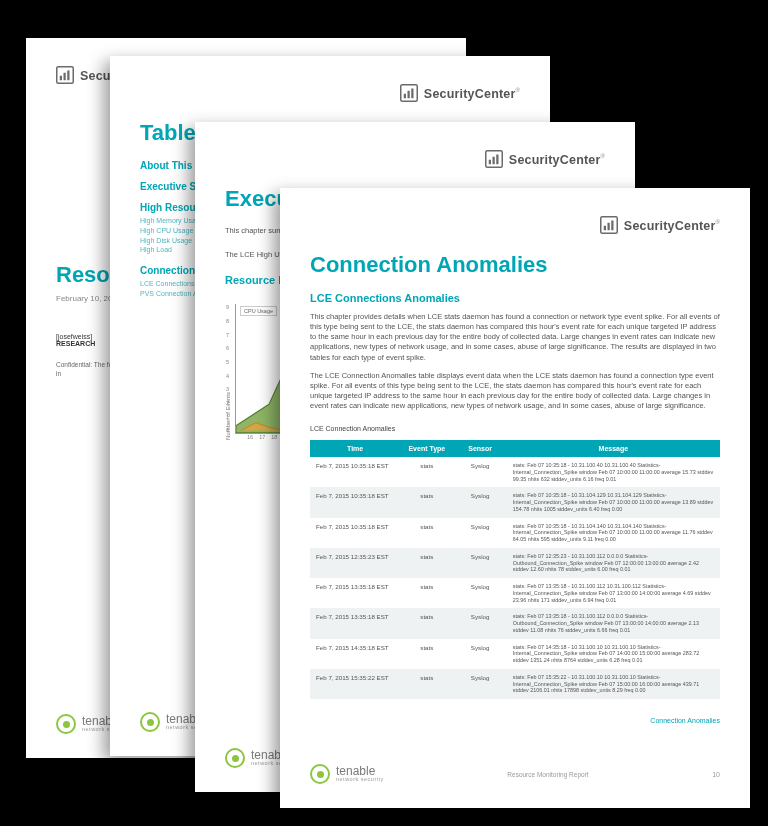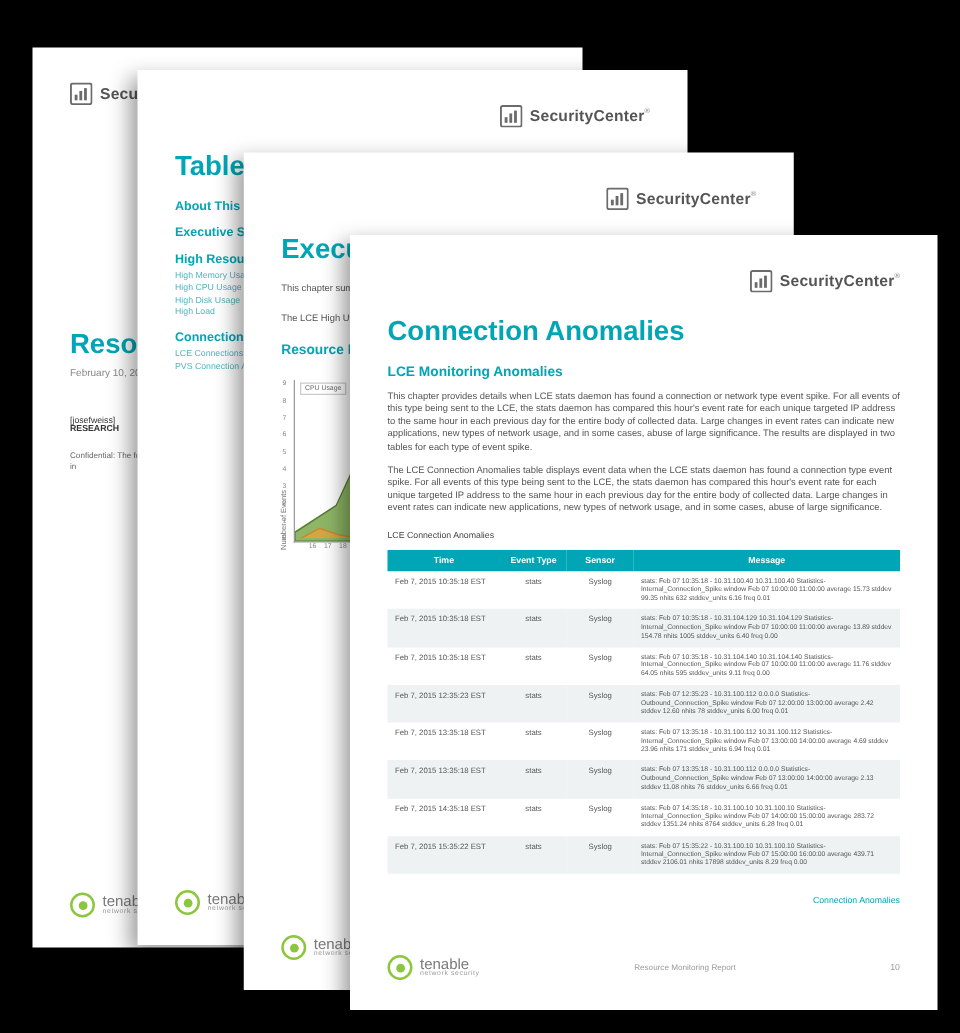--- a/index.html
+++ b/index.html
@@ -304,21 +304,21 @@
       <svg viewBox="0 0 24 24">
         <rect x="1" y="1" width="22" height="22" rx="2" fill="none" stroke="#6b6b6b" stroke-width="2"></rect>
         <rect x="5" y="13" width="3" height="6" fill="#6b6b6b"></rect>
         <rect x="10" y="9" width="3" height="10" fill="#6b6b6b"></rect>
         <rect x="15" y="6" width="3" height="13" fill="#6b6b6b"></rect>
       </svg>
       <span><span class="brand-text">SecurityCenter</span><span class="brand-sup">®</span></span>
     </div>
   </div>
   <h1 class="title">Connection Anomalies</h1>
-  <h2 class="subtitle">LCE Monitoring Anomalies</h2>
+  <h2 class="subtitle">LCE Connections Anomalies</h2>
   <p class="body">This chapter provides details when LCE stats daemon has found a connection or network type event spike. For all events of this type being sent to the LCE, the stats daemon has compared this hour's event rate for each unique targeted IP address to the same hour in each previous day for the entire body of collected data. Large changes in event rates can indicate new applications, new types of network usage, and in some cases, abuse of large significance. The results are displayed in two tables for each type of event spike.</p>
   <div style="height:8px"></div>
   <p class="body">The LCE Connection Anomalies table displays event data when the LCE stats daemon has found a connection type event spike. For all events of this type being sent to the LCE, the stats daemon has compared this hour's event rate for each unique targeted IP address to the same hour in each previous day for the entire body of collected data. Large changes in event rates can indicate new applications, new types of network usage, and in some cases, abuse of large significance.</p>
 
   <div class="table-caption">LCE Connection Anomalies</div>
   <table>
     <thead>
         <tr id="thead-row">
           <th>Time</th>
           <th>Event Type</th>

